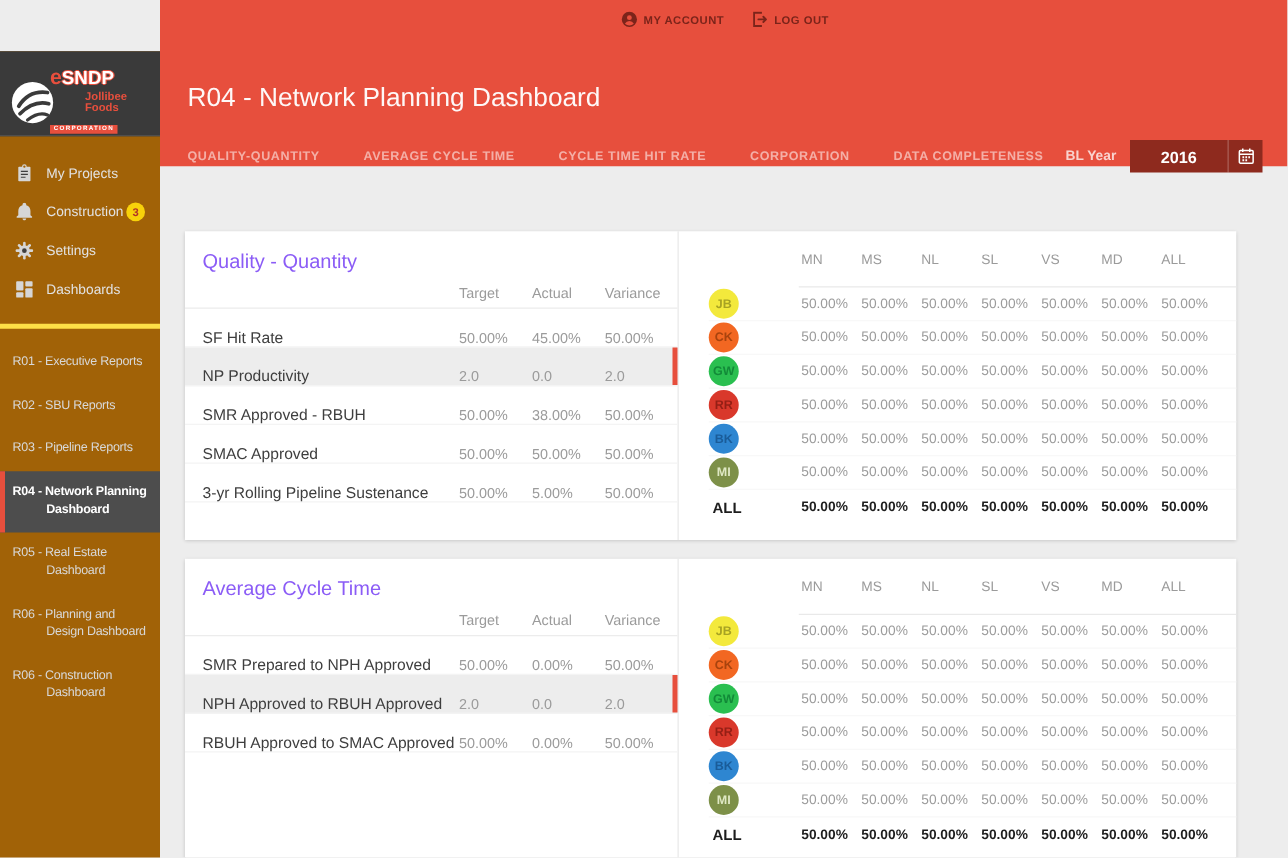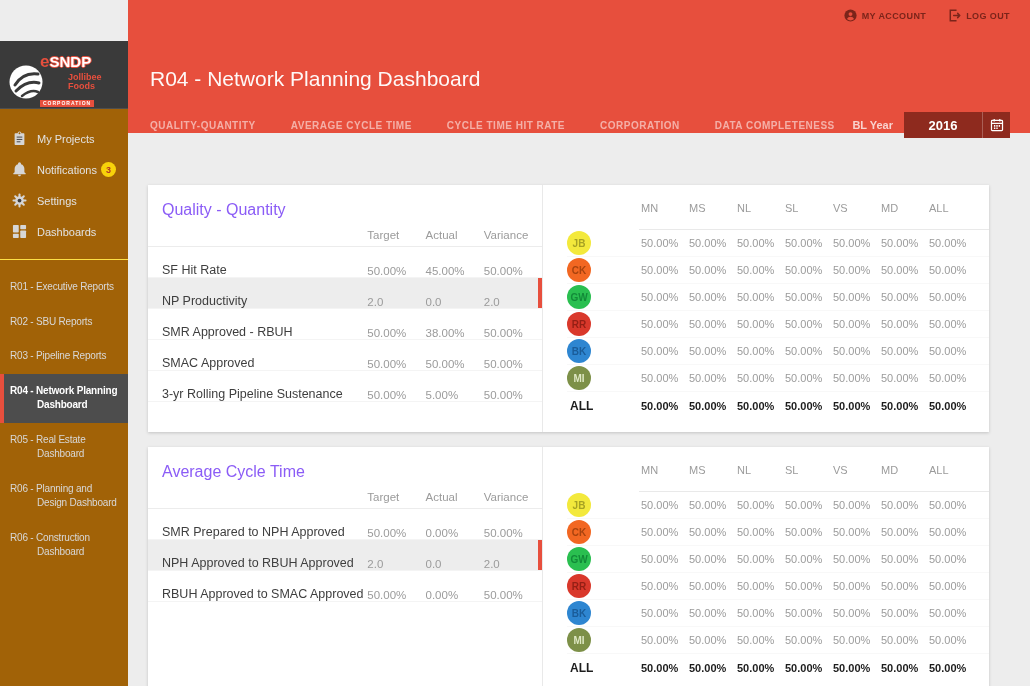--- a/index.html
+++ b/index.html
@@ -12,36 +12,36 @@
   .logo-block { height:68px; background:#3a3a3a; border-bottom:1px solid #4e4e4e; padding:12px 6px 0 8px; }
   .logo-row { display:flex; align-items:center; }
   .logo-mark { flex-shrink:0; width:36px; height:36px; margin-top:2px; }
   .logo-text { margin-left:-4px; line-height:1.05; }
   .logo-main { font-size:15px; font-weight:bold; color:#fff;
                text-shadow:1px 0 #e74f3d,-1px 0 #e74f3d,0 1px #e74f3d,0 -1px #e74f3d; }
   .logo-main .logo-e { color:#e74f3d; text-shadow:none; font-size:17px; }
   .logo-sub { font-size:9px; font-weight:bold; color:#e74f3d; margin-top:2px;padding-left:28px; }
   .logo-corp { display:inline-block; font-size:5px; font-weight:bold; letter-spacing:1px;
                color:#fff; background:#e74f3d; padding:1px 3px; margin-top:1px; }
-  .menu { padding:14px 0 12px; border-bottom:1px solid #fde047; }
+  .menu { padding:14px 0 12px; border-bottom:4px solid #fde047; }
   .menu-item { display:flex; align-items:center; padding:8px 12px; font-size:11px; color:#e2e2e2; cursor:pointer; }
   .menu-icon { width:15px; height:15px; margin-right:10px; flex-shrink:0; display:flex; }
   .badge { margin-left:auto; width:15px; height:15px; border-radius:50%; background:#f8d20a;
            color:#b03427; font-size:9px; font-weight:bold; display:flex; align-items:center; justify-content:center; }
   .reports { padding-top:10px; }
   .report-item { padding:10px 8px 10px 10px; font-size:10px; letter-spacing:-0.2px;
                  color:#d8d8d8; line-height:1.45; cursor:pointer; }
   .report-item .rlabel { display:block; padding-left:27px; text-indent:-27px; }
   .report-item.active { background:#4d4d4d; border-left:4px solid #e74f3d; padding-left:6px;
                         color:#fff; font-weight:bold; }
 
   
   .main { flex:1; display:flex; flex-direction:column; min-width:0; }
   .appbar { background:#e74f3d; height:133px; padding:0 20px 0 22px; flex-shrink:0; }
-  .account-bar { display:flex; justify-content:flex-end; gap:22px; padding-top:9px; height:23px; }
+  .account-bar { display:flex; justify-content:center; gap:22px; padding-top:9px; height:23px; }
   .account-item { display:flex; align-items:center; gap:5px; font-size:9px; font-weight:bold;
                   letter-spacing:0.4px; color:#7b241a; cursor:pointer; }
   .appbar-title { margin-top:44px; font-size:21px; font-weight:normal; color:rgba(255,255,255,0.96); }
   .appbar-bottom { display:flex; align-items:center; justify-content:space-between; margin-top:21px; }
   .tabs { display:flex; gap:35px; }
   .tab { font-size:10px; font-weight:bold; letter-spacing:0.5px; color:rgba(255,255,255,0.55); cursor:pointer; white-space:nowrap; }
   .bl-year { display:flex; align-items:center; gap:11px; }
   .bl-label { font-size:11px; font-weight:bold; color:rgba(255,255,255,0.75); }
   .bl-box { display:flex; align-items:stretch; background:#8e2a1e; height:26px; cursor:pointer; }
   .bl-value { width:78px; display:flex; align-items:center; justify-content:center;
@@ -112,21 +112,21 @@
             </svg>
           </span>
           <span>My Projects</span>
         </div>
         <div class="menu-item">
           <span class="menu-icon">
             <svg width="15" height="15" viewBox="0 0 16 16">
               <path fill="#d6d6d6" d="M8 15.2c.9 0 1.6-.7 1.6-1.6H6.4c0 .9.7 1.6 1.6 1.6zm5.2-4.4V7.2c0-2.4-1.3-4.4-3.6-4.9v-.5a1.6 1.6 0 1 0-3.2 0v.5C4.1 2.8 2.8 4.8 2.8 7.2v3.6L1.5 12c-.4.4-.1 1.1.5 1.1h12c.6 0 .9-.7.5-1.1l-1.3-1.2z"></path>
             </svg>
           </span>
-          <span>Notifications</span>
+          <span>Construction</span>
           <span class="badge">3</span>
         </div>
         <div class="menu-item">
           <span class="menu-icon">
             <svg width="15" height="15" viewBox="0 0 16 16">
               <g fill="#d6d6d6">
                 <rect x="6.9" y="0.5" width="2.2" height="15" rx="1"></rect>
                 <rect x="6.9" y="0.5" width="2.2" height="15" rx="1" transform="rotate(45 8 8)"></rect>
                 <rect x="6.9" y="0.5" width="2.2" height="15" rx="1" transform="rotate(90 8 8)"></rect>
                 <rect x="6.9" y="0.5" width="2.2" height="15" rx="1" transform="rotate(135 8 8)"></rect>

